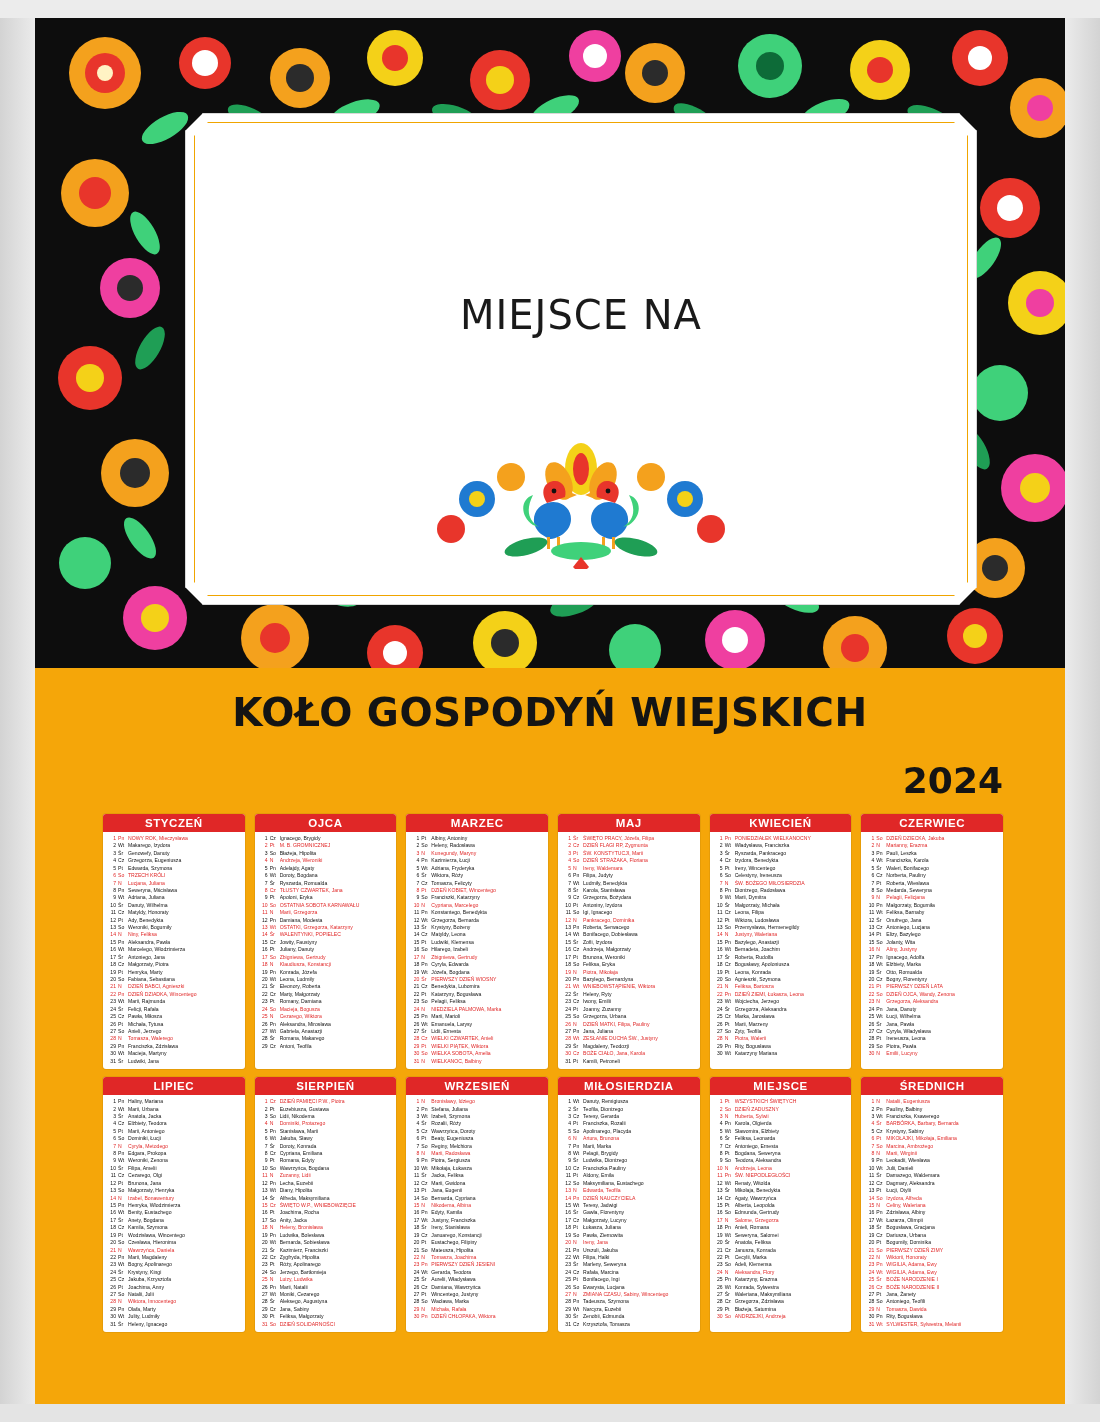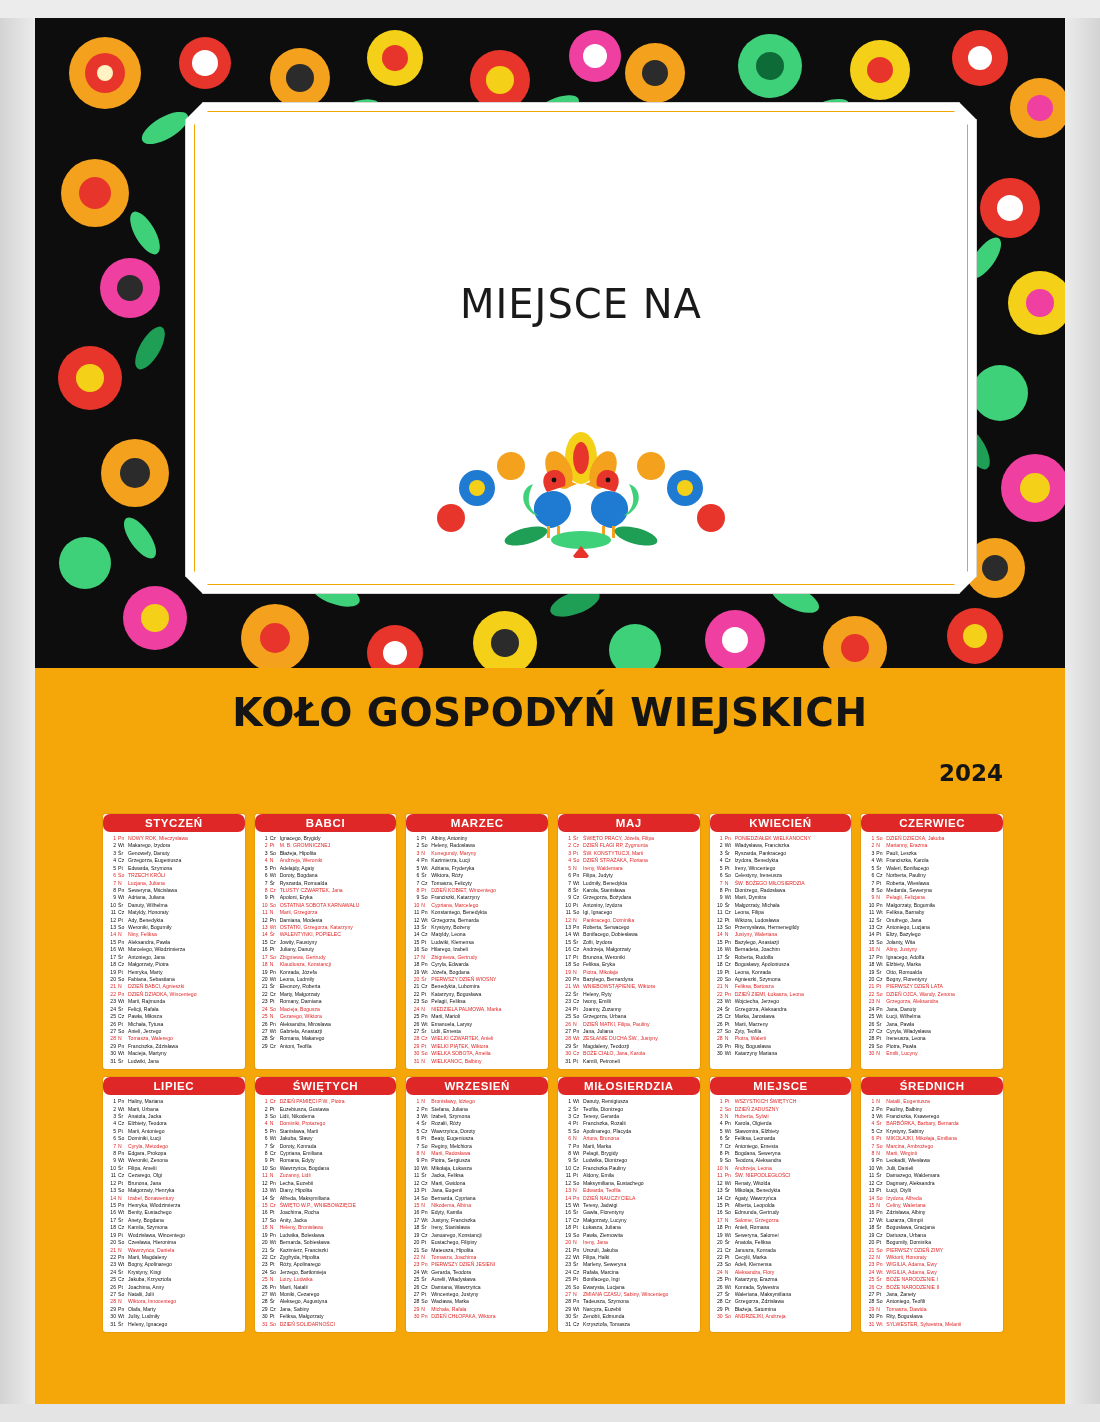--- a/index.html
+++ b/index.html
@@ -10,21 +10,21 @@
     background:#ffffff;
     overflow:hidden;
   }
   
   .top-band{
     position:absolute;left:35px;top:18px;width:1030px;height:655px;
     background:#0d0d0d;
     overflow:hidden;
   }
   .photo-frame{
-    position:absolute;left:150px;top:84px;width:790px;height:490px;
+    position:absolute;left:150px;top:95px;width:790px;height:490px;
     background:#ffffff;
     border:1px solid #d8d8d8;
     clip-path:polygon(0 18px,18px 0,calc(100% - 18px) 0,100% 18px,100% calc(100% - 18px),calc(100% - 18px) 100%,18px 100%,0 calc(100% - 18px));
   }
   .photo-frame .inner-line{
     position:absolute;left:8px;top:8px;right:8px;bottom:8px;
     border:1.5px solid #f0a500;
     clip-path:polygon(0 14px,14px 0,calc(100% - 14px) 0,100% 14px,100% calc(100% - 14px),calc(100% - 14px) 100%,14px 100%,0 calc(100% - 14px));
   }
   .photo-text{
@@ -48,21 +48,21 @@
     font-family:"DejaVu Sans", sans-serif;
     font-size:39px;
     font-weight:700;
     line-height:1.20;
     padding-top:22px;
     letter-spacing:0.5px;
   }
   .year{
     position:absolute;right:62px;top:92px;
     font-family:"DejaVu Sans", sans-serif;
-    font-size:23px;font-weight:700;color:#141414;
+    font-size:36px;font-weight:700;color:#141414;
   }
   
   .months{
     position:absolute;left:68px;top:146px;width:900px;
     display:grid;grid-template-columns:repeat(6,1fr);
     gap:8px 10px;
   }
   .month{
     background:#ffffff;
     border-radius:3px;
@@ -71,21 +71,20 @@
   }
   .month-head{
     background:#e02727;
     color:#ffffff;
     text-align:center;
     font-size:11.5px;
     font-weight:700;
     letter-spacing:.6px;
     padding:3px 0 3px;
     font-family:"Liberation Sans", sans-serif;
-    border-radius:7px;
   }
   .days{padding:3px 2px 4px 3px;}
   .day{
     display:flex;align-items:baseline;
     font-size:5.1px;line-height:1.46;
     color:#111;
     white-space:nowrap;
     overflow:hidden;
   }
   .d-num{width:10px;text-align:right;padding-right:2px;flex:none;font-size:5.1px;}
@@ -399,21 +398,21 @@
               <span class="d-name">Macieja, Martyny</span>
             </div>
             <div class="day">
               <span class="d-num">31</span>
               <span class="d-dow">Śr</span>
               <span class="d-name">Ludwiki, Jana</span>
             </div>
           </div>
         </div>
         <div class="month">
-          <div class="month-head">BABCI</div>
+          <div class="month-head">OJCA</div>
           <div class="days">
             <div class="day">
               <span class="d-num">1</span>
               <span class="d-dow">Cz</span>
               <span class="d-name">Ignacego, Brygidy</span>
             </div>
             <div class="day hol">
               <span class="d-num">2</span>
               <span class="d-dow">Pt</span>
               <span class="d-name hol">M. B. GROMNICZNEJ</span>
@@ -1339,21 +1338,21 @@
               <span class="d-name">Julity, Ludmiły</span>
             </div>
             <div class="day">
               <span class="d-num">31</span>
               <span class="d-dow">Śr</span>
               <span class="d-name">Heleny, Ignacego</span>
             </div>
           </div>
         </div>
         <div class="month">
-          <div class="month-head">ŚWIĘTYCH</div>
+          <div class="month-head">SIERPIEŃ</div>
           <div class="days">
             <div class="day hol">
               <span class="d-num">1</span>
               <span class="d-dow">Cz</span>
               <span class="d-name hol">DZIEŃ PAMIĘCI P.W., Piotra</span>
             </div>
             <div class="day">
               <span class="d-num">2</span>
               <span class="d-dow">Pt</span>
               <span class="d-name">Euzebiusza, Gustawa</span>

